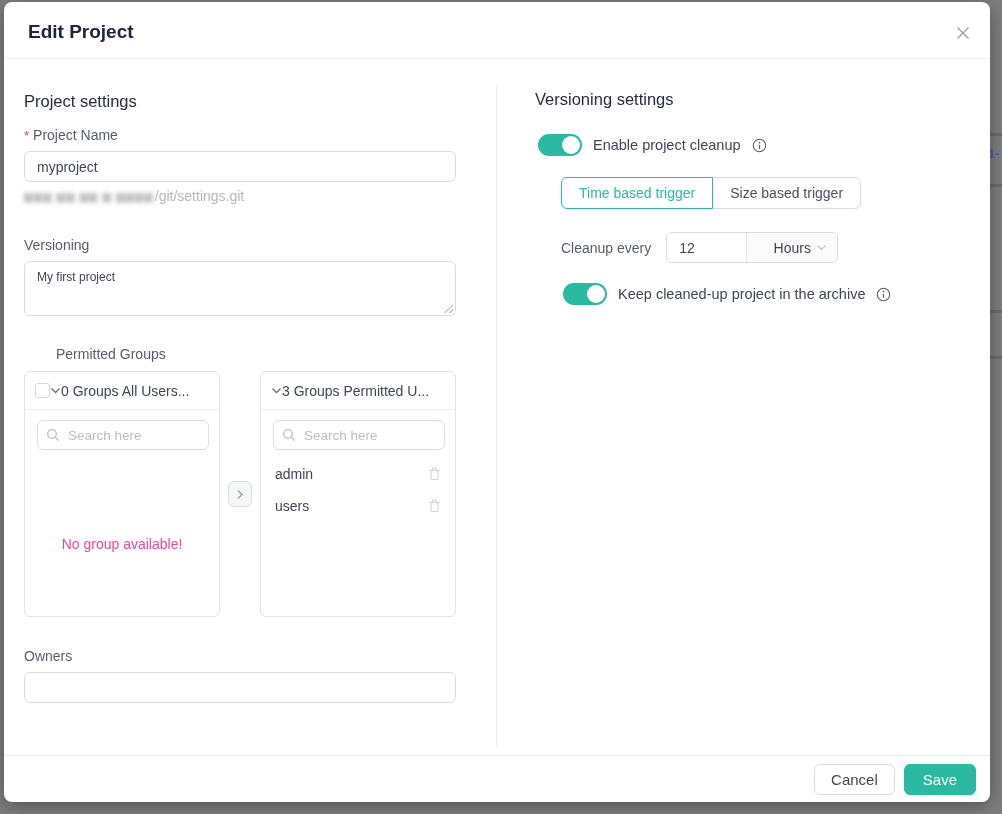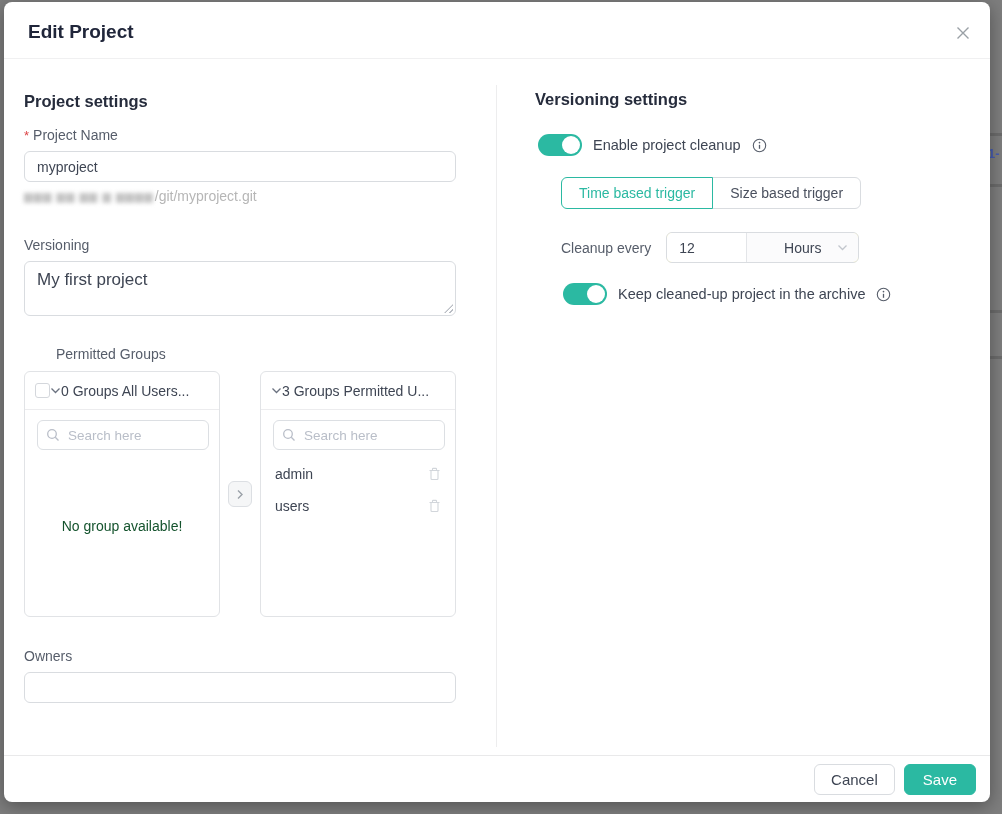--- a/index.html
+++ b/index.html
@@ -26,50 +26,50 @@
   .modal-header{position:absolute;top:0;left:0;right:0;height:57px;border-bottom:1px solid #f0f0f1;}
   .modal-title{position:absolute;left:24px;top:19px;font-size:19px;font-weight:700;color:#20263a;}
   .close-btn{position:absolute;right:18px;top:22px;width:18px;height:18px;cursor:pointer;
              display:flex;align-items:center;justify-content:center;background:none;border:none;}
 
   
   .left-col{position:absolute;left:20px;top:58px;width:436px;}
   .right-col{position:absolute;left:531px;top:58px;width:440px;}
   .v-divider{position:absolute;left:492px;top:83px;width:1px;height:662px;background:#ededee;}
 
-  .section-heading{margin-top:32px;font-size:16.5px;font-weight:700;color:#262c3c;}
+  .section-heading{margin-top:32px;font-size:16.5px;font-weight:400;color:#262c3c;}
   .field-label{font-size:14px;color:var(--label);}
   .req{color:#dc4446;margin-right:4px;font-size:13px;}
 
   .row-label{margin-top:16px;display:flex;align-items:center;}
   .text-input{margin-top:8px;width:432px;height:31px;border:1px solid var(--border);border-radius:6px;
               padding:0 12px;font-size:14px;color:var(--text);outline:none;background:#fff;}
   .git-url{margin-top:6px;font-size:14px;color:#b6b6b6;display:flex;align-items:center;white-space:nowrap;}
   .redacted{filter:blur(2px);color:#c4c4c4;font-size:11px;letter-spacing:1px;margin-right:1px;}
 
   .desc-label{margin-top:33px;}
   .textarea-wrap{position:relative;margin-top:8px;width:432px;}
   textarea.text-area{width:432px;height:55px;border:1px solid var(--border);border-radius:6px;
-              padding:8px 12px;font-size:17px;color:var(--text);resize:none;outline:none;display:block;}
+              padding:8px 12px;font-size:12px;color:var(--text);resize:none;outline:none;display:block;}
   .resize-grip{position:absolute;right:3px;bottom:3px;width:9px;height:9px;
      background:repeating-linear-gradient(-45deg,transparent 0 2px,#b9bdc4 2px 3.4px);
      clip-path:polygon(100% 0,100% 100%,0 100%);}
 
   .pg-label{margin-top:30px;margin-left:32px;}
   .transfer{margin-top:9px;display:flex;width:432px;}
   .panel{width:196px;height:246px;border:1px solid var(--panel-border);border-radius:6px;background:#fff;overflow:hidden;}
   .panel-header{height:38px;display:flex;align-items:center;padding:0 10px;border-bottom:1px solid #ececee;}
   .panel-header .hdr-text{font-size:14px;color:var(--text);white-space:nowrap;overflow:hidden;}
   .checkbox{width:15px;height:15px;border:1px solid #d4d7dc;border-radius:3px;background:#fff;flex:0 0 auto;cursor:pointer;}
   .search-box{position:relative;margin:10px 12px 0 12px;}
   .search-box input{width:172px;height:30px;border:1px solid #dcdfe3;border-radius:6px;
      padding:0 8px 0 30px;font-size:13.5px;color:var(--text);outline:none;}
   .search-box input::placeholder{color:var(--placeholder);}
   .search-ico{position:absolute;left:9px;top:8px;}
-  .empty-text{margin-top:68px;text-align:center;font-size:14px;color:#14532d;}
+  .empty-text{margin-top:86px;text-align:center;font-size:14px;color:#ec4899;}
   .mid-col{width:40px;display:flex;justify-content:center;align-items:flex-start;}
   .move-btn{margin-top:110px;width:24px;height:26px;border:1px solid #dcdfe3;border-radius:6px;
             background:#f5f6f7;display:flex;align-items:center;justify-content:center;cursor:pointer;}
   .group-list{margin-top:8px;}
   .group-row{height:32px;display:flex;align-items:center;justify-content:space-between;padding:0 14px;}
   .group-row .g-name{font-size:14px;color:var(--text);}
   .icon-btn{background:none;border:none;cursor:pointer;display:flex;align-items:center;}
 
   .owners-label{margin-top:31px;}
 
@@ -84,21 +84,21 @@
 
   .tabs{margin-top:21px;margin-left:26px;display:flex;}
   .tab{height:32px;display:flex;align-items:center;padding:0 17px;font-size:14px;background:#fff;
        border:1px solid var(--border);color:#4a505e;cursor:pointer;}
   .tab.left{border-radius:6px 0 0 6px;}
   .tab.right{border-radius:0 6px 6px 0;margin-left:-1px;}
   .tab.active{border-color:var(--teal);color:var(--teal);z-index:2;border-radius:6px 0 0 6px;}
 
   .cleanup-row{margin-top:23px;margin-left:26px;display:flex;align-items:center;}
   .cleanup-label{font-size:14px;color:var(--label);}
-  .cleanup-group{margin-left:15px;display:flex;width:193px;height:31px;border:1px solid var(--border);
+  .cleanup-group{margin-left:15px;display:flex;width:172px;height:31px;border:1px solid var(--border);
                  border-radius:6px;overflow:hidden;background:#fef9c3;}
   .cleanup-num{width:79px;border:none;outline:none;padding:0 12px;font-size:14px;color:var(--text);}
   .cleanup-unit{flex:1;border-left:1px solid #e3e5e8;background:#fbfbfc;display:flex;align-items:center;
                 justify-content:center;font-size:14px;color:var(--text);position:relative;cursor:pointer;}
   .cleanup-unit .chev{position:absolute;right:10px;top:11px;}
 
   
   .modal-footer{position:absolute;left:0;right:0;bottom:0;height:47px;border-top:1px solid #e9e9ea;
                 display:flex;align-items:center;justify-content:flex-end;gap:9px;padding-right:14px;}
   .btn{height:31px;border-radius:6px;font-size:15px;cursor:pointer;display:flex;align-items:center;}
@@ -131,21 +131,21 @@
     <div class="section-heading">Project settings</div>
 
     <div class="row-label">
       <span class="req">*</span>
       <span class="field-label">Project Name</span>
     </div>
     <input class="text-input" type="text" value="myproject" style="">
 
     <div class="git-url">
       <span class="redacted">▆▆▆ ▆▆ ▆▆ ▆ ▆▆▆▆</span>
-      <span>/git/myproject.git</span>
+      <span>/git/settings.git</span>
     </div>
 
     <div class="field-label desc-label">Versioning</div>
     <div class="textarea-wrap">
       <textarea class="text-area" style="">My first project</textarea>
       <div class="resize-grip"></div>
     </div>
 
     <div class="field-label pg-label">Permitted Groups</div>
 

